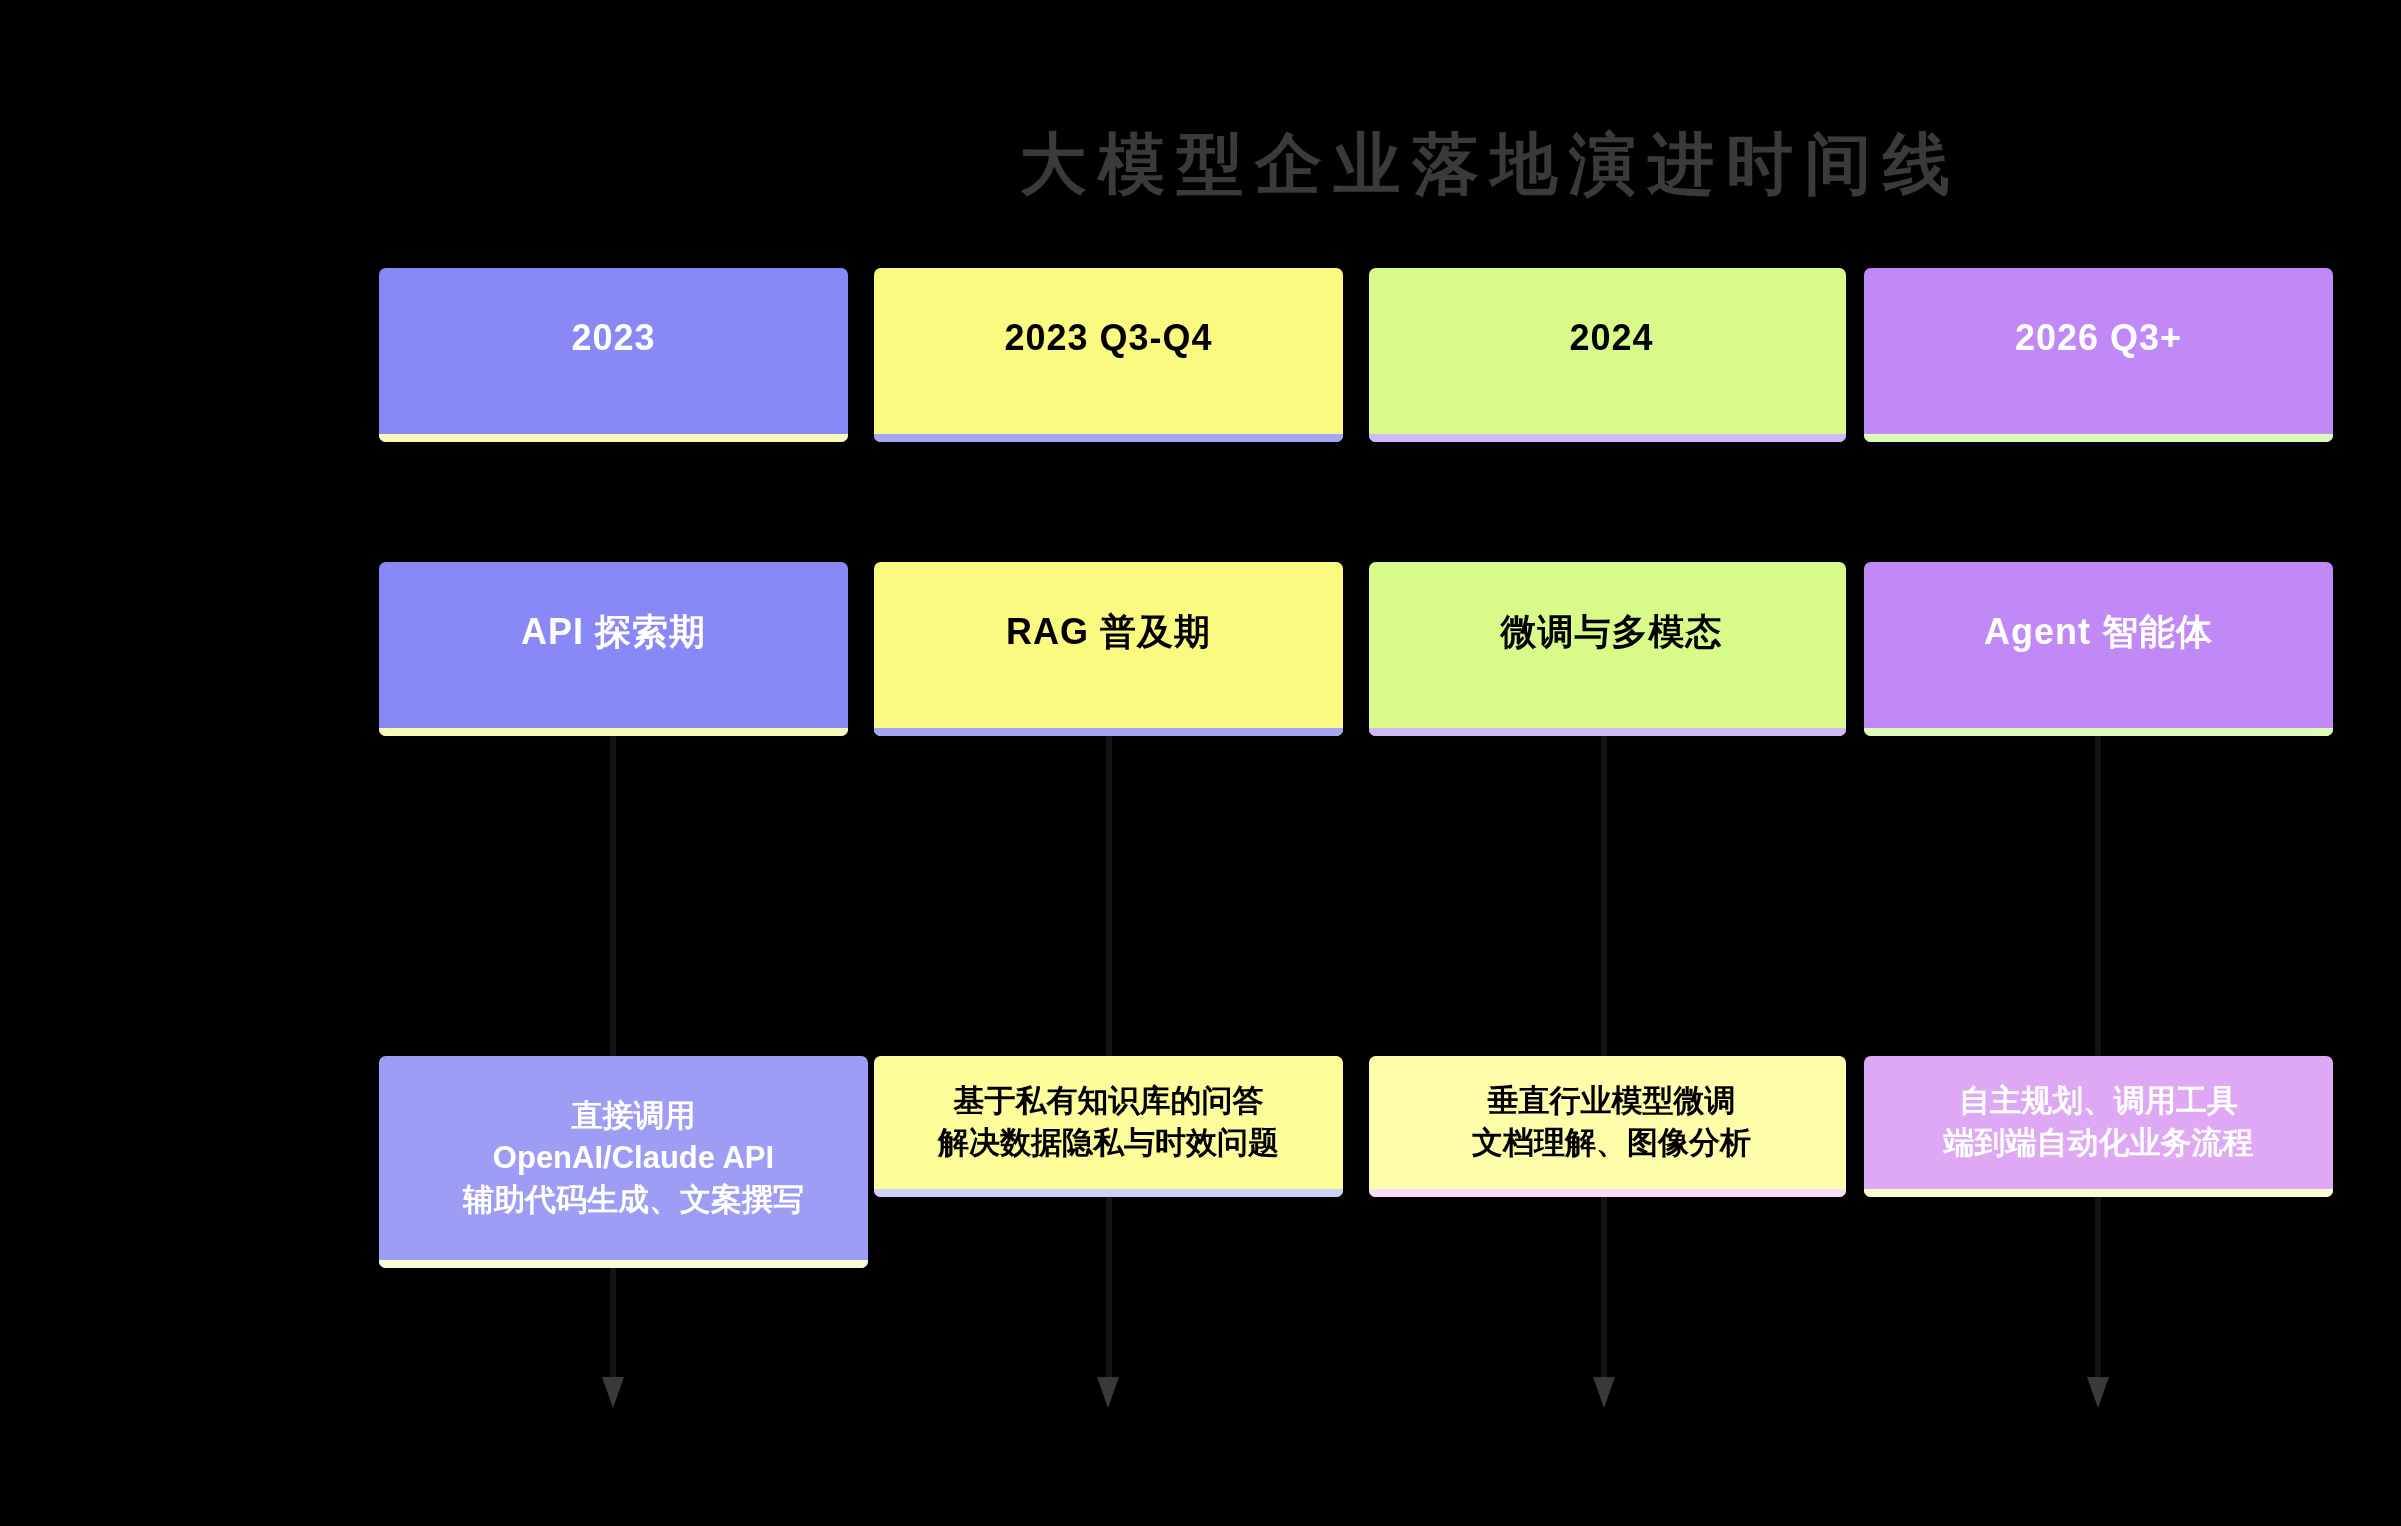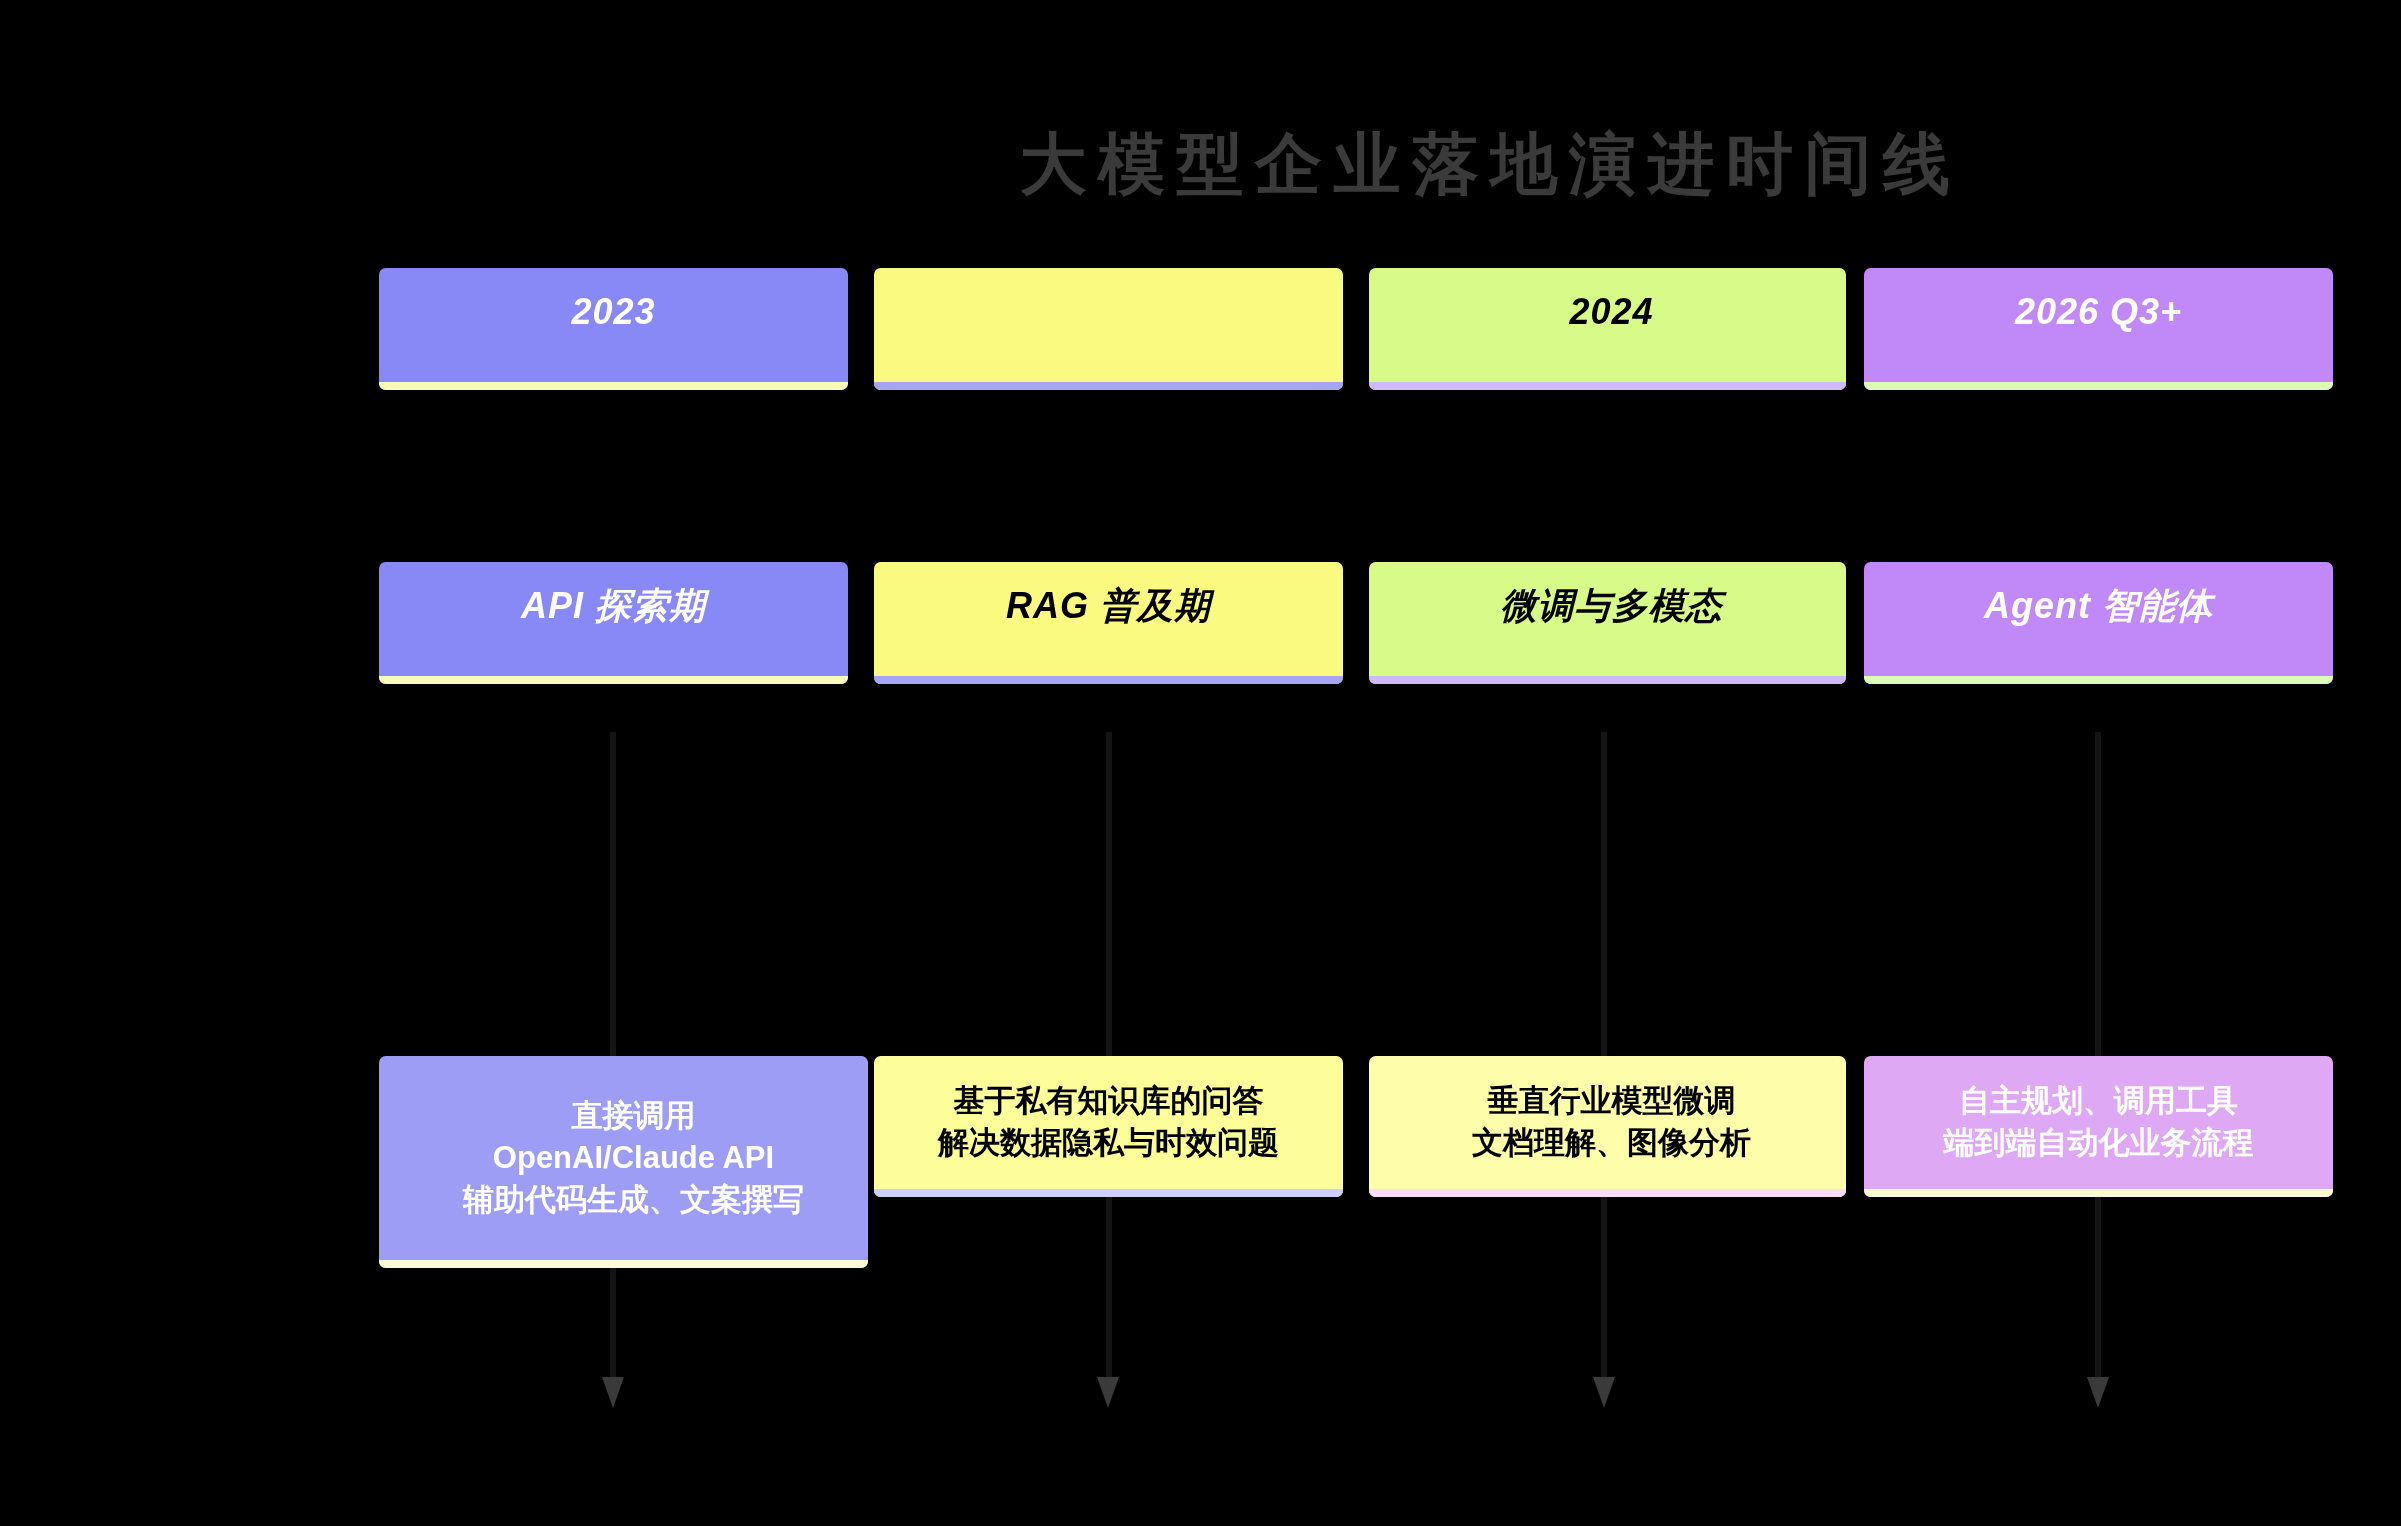--- a/index.html
+++ b/index.html
@@ -39,21 +39,21 @@
   .box {
     position: absolute;
     width: 469px;
     border-radius: 6.7px;
     display: flex;
     align-items: center;
     justify-content: center;
     text-align: center;
     z-index: 2;
   }
-  .row12 { height: 122px; font-style: italic; }
+  .row12 { height: 174px; }
   .row12 .box-text {
     font-size: 36px;
     font-weight: bold;
     padding-bottom: 34px;
     letter-spacing: 1px;
   }
   .row3 .box-text {
     font-size: 31px;
     font-weight: bold;
     line-height: 42px;
@@ -126,20 +126,21 @@
   <div class="connector cl1"></div>
   <div class="connector cl2"></div>
   <div class="connector cl3"></div>
   <div class="connector cl4"></div>
 
   <div class="box row12 rowy1 colx1 f1">
     <div class="box-text">2023</div>
     <div class="strip sh1"></div>
   </div>
   <div class="box row12 rowy1 colx2 f2">
+    <div class="box-text">2023 Q3-Q4</div>
     <div class="strip sh2"></div>
   </div>
   <div class="box row12 rowy1 colx3 f3">
     <div class="box-text">2024</div>
     <div class="strip sh3"></div>
   </div>
   <div class="box row12 rowy1 colx4 f4">
     <div class="box-text">2026 Q3+</div>
     <div class="strip sh4"></div>
   </div>

